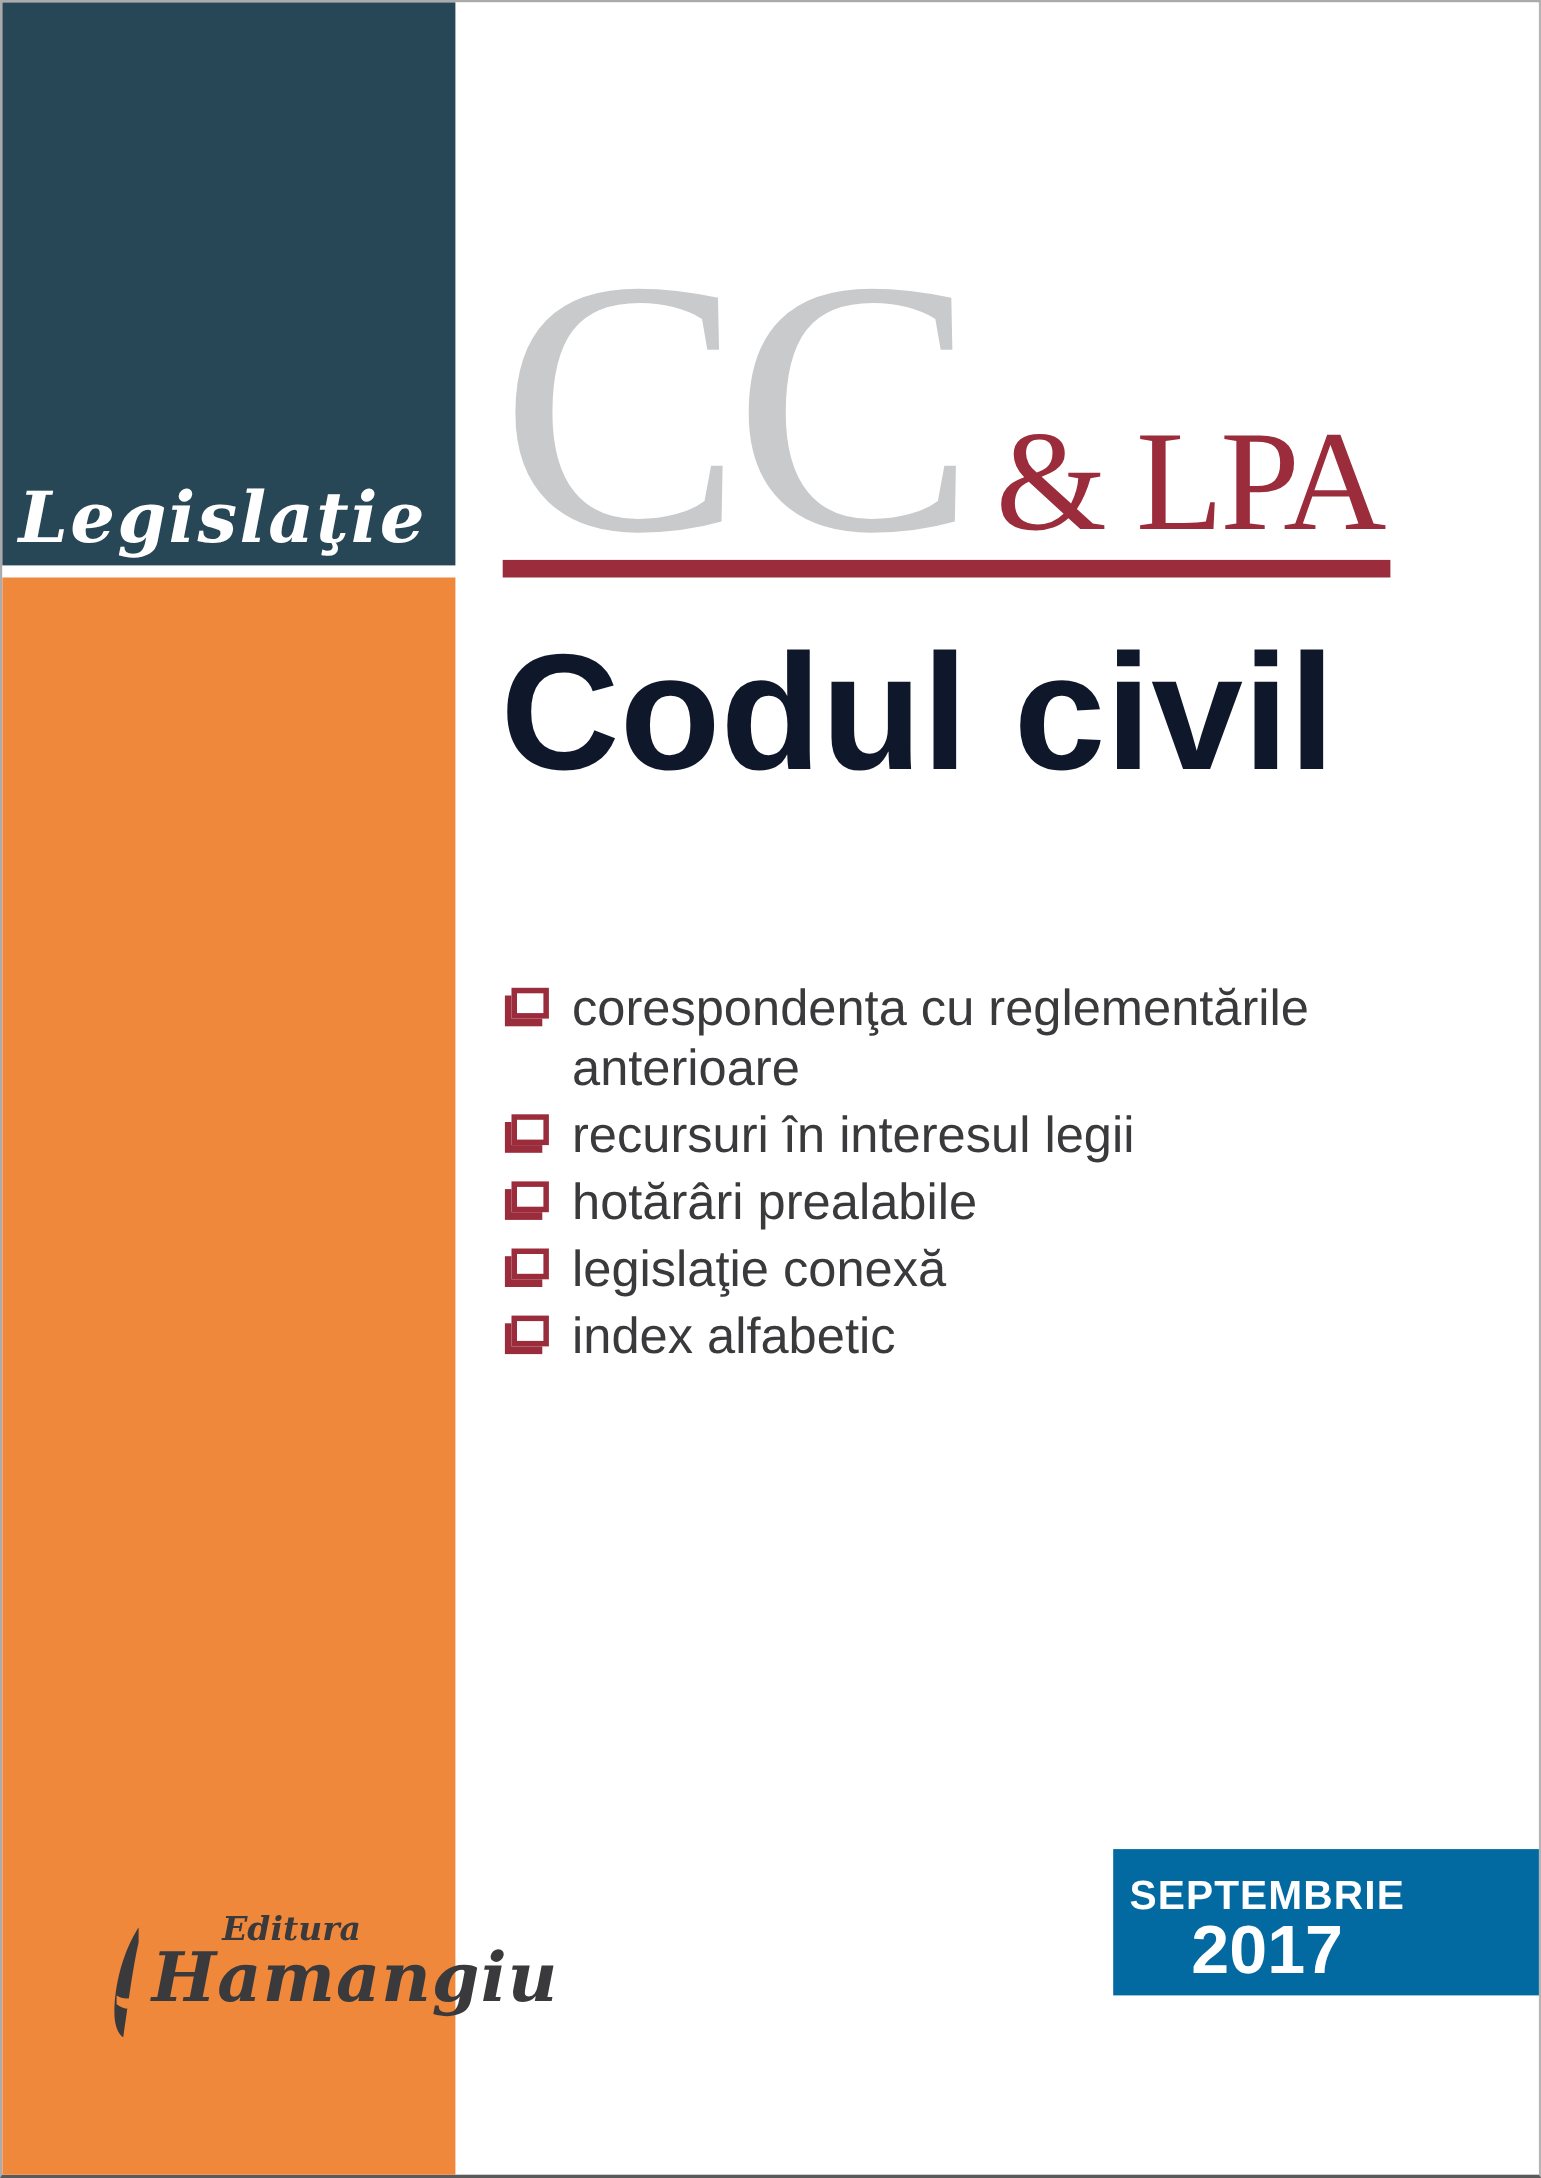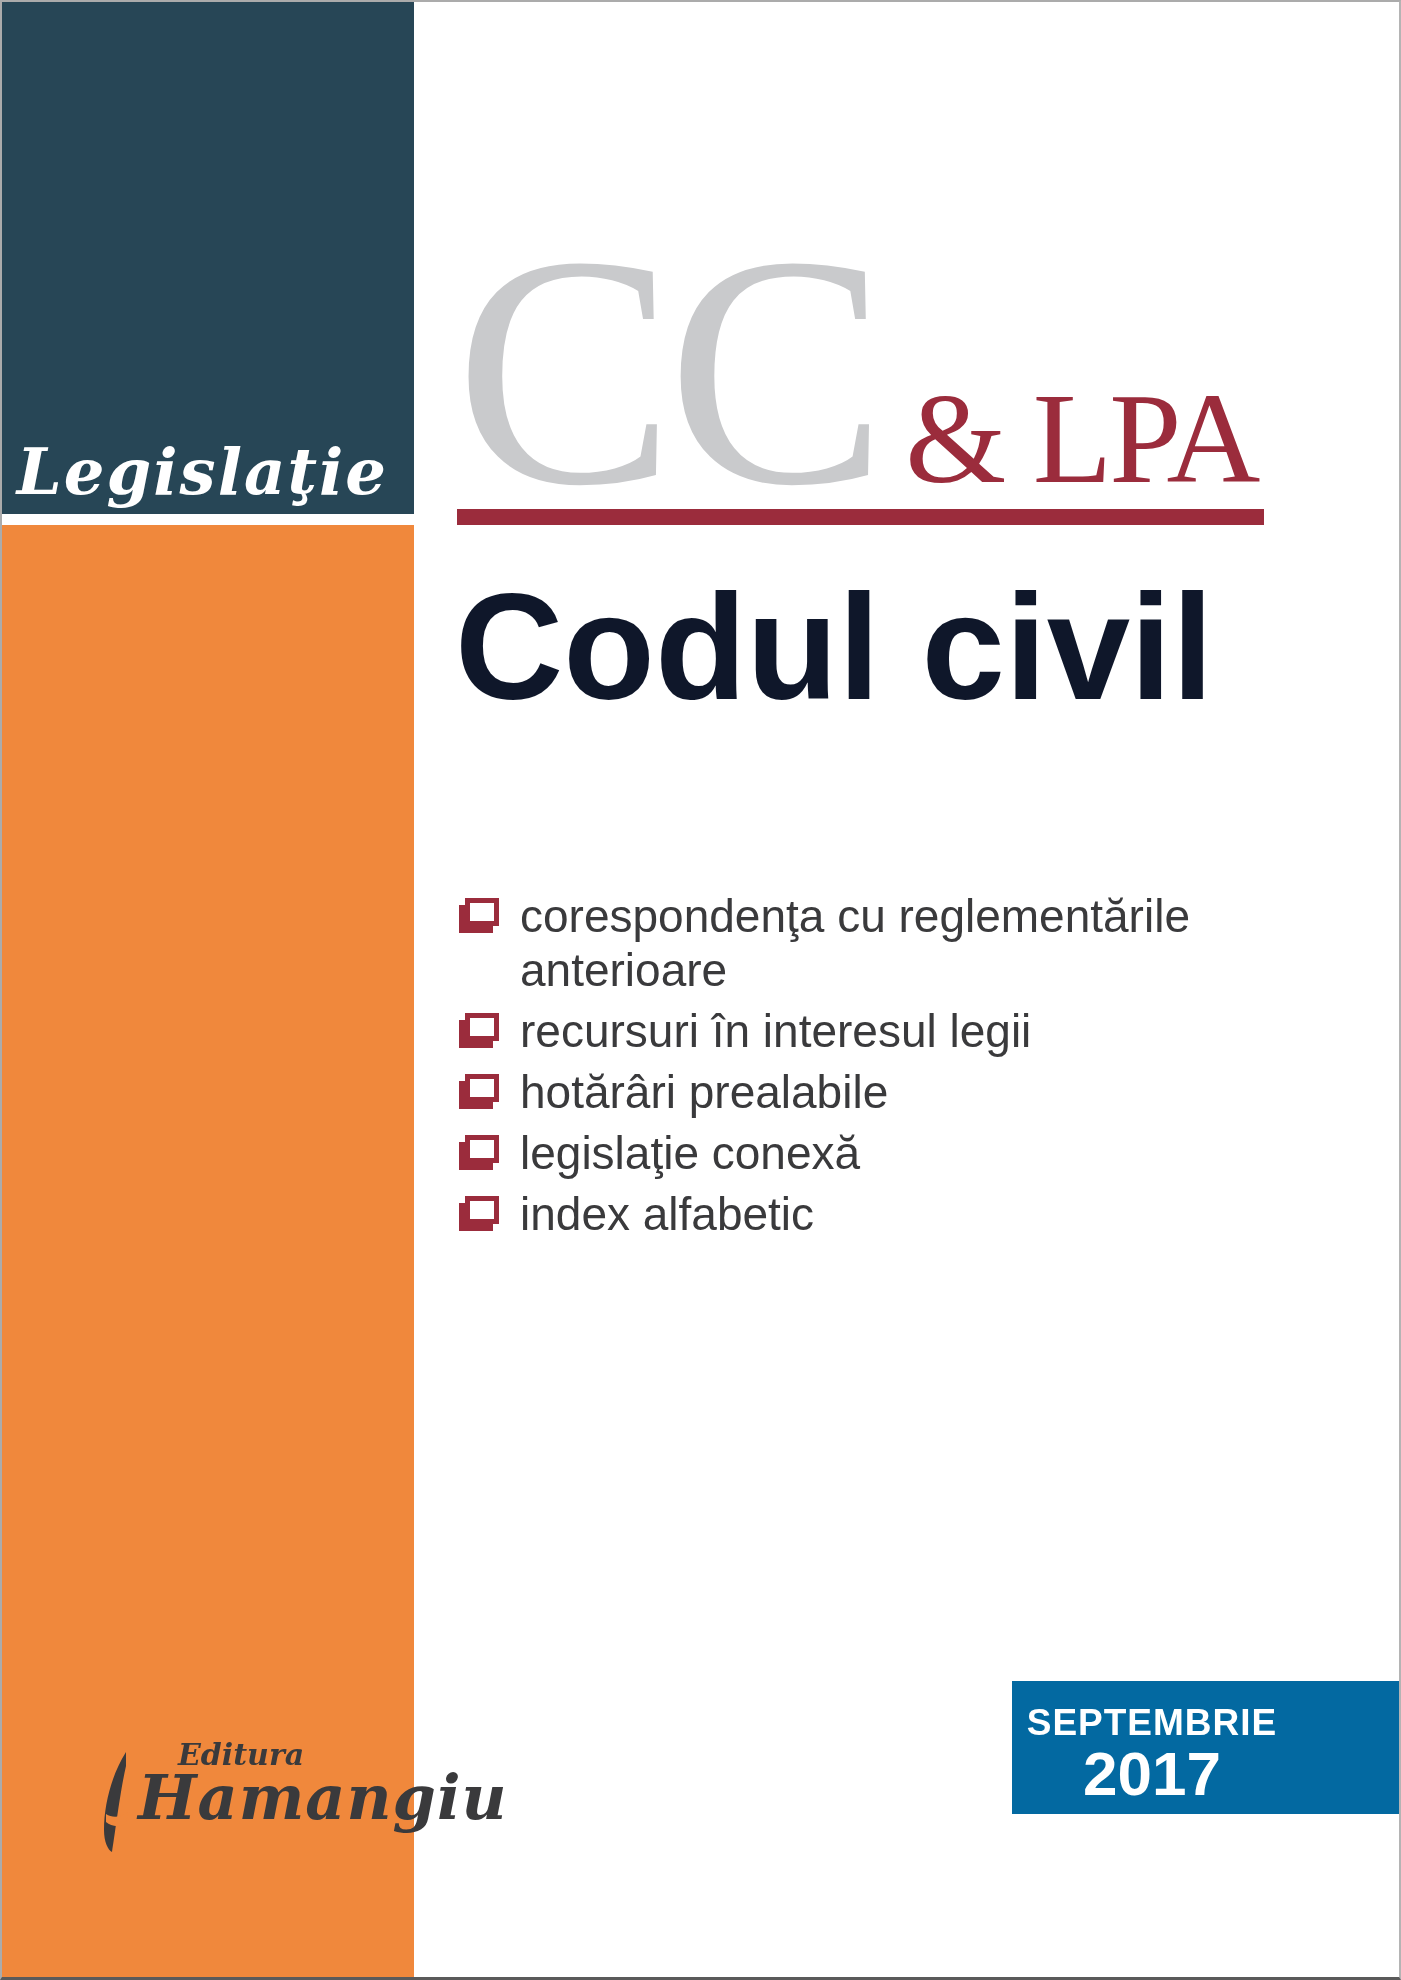--- a/index.html
+++ b/index.html
@@ -36,21 +36,21 @@
   }
 
   
   .publisher {
     position:absolute; left:100px; top:1738px;
     display:flex; align-items:flex-start;
     color:#3a3a3c;
   }
   .publisher-glyph { margin-top:12px; margin-right:6px; }
   .publisher-text { font-family:"DejaVu Serif", serif; font-style:italic; font-weight:bold; }
-  .publisher-label { font-size:30px; line-height:1; margin-left:40px; }
+  .publisher-label { font-size:30px; line-height:1; margin-left:64px; }
   .publisher-name  { font-size:62px; line-height:0.9; letter-spacing:1px; }
 
   
   .masthead {
     position:absolute; left:453px; top:204px;
     line-height:1; white-space:nowrap;
     font-family:Liberation Serif, serif;
   }
   .masthead-cc {
     font-size:330px; letter-spacing:-8px;

